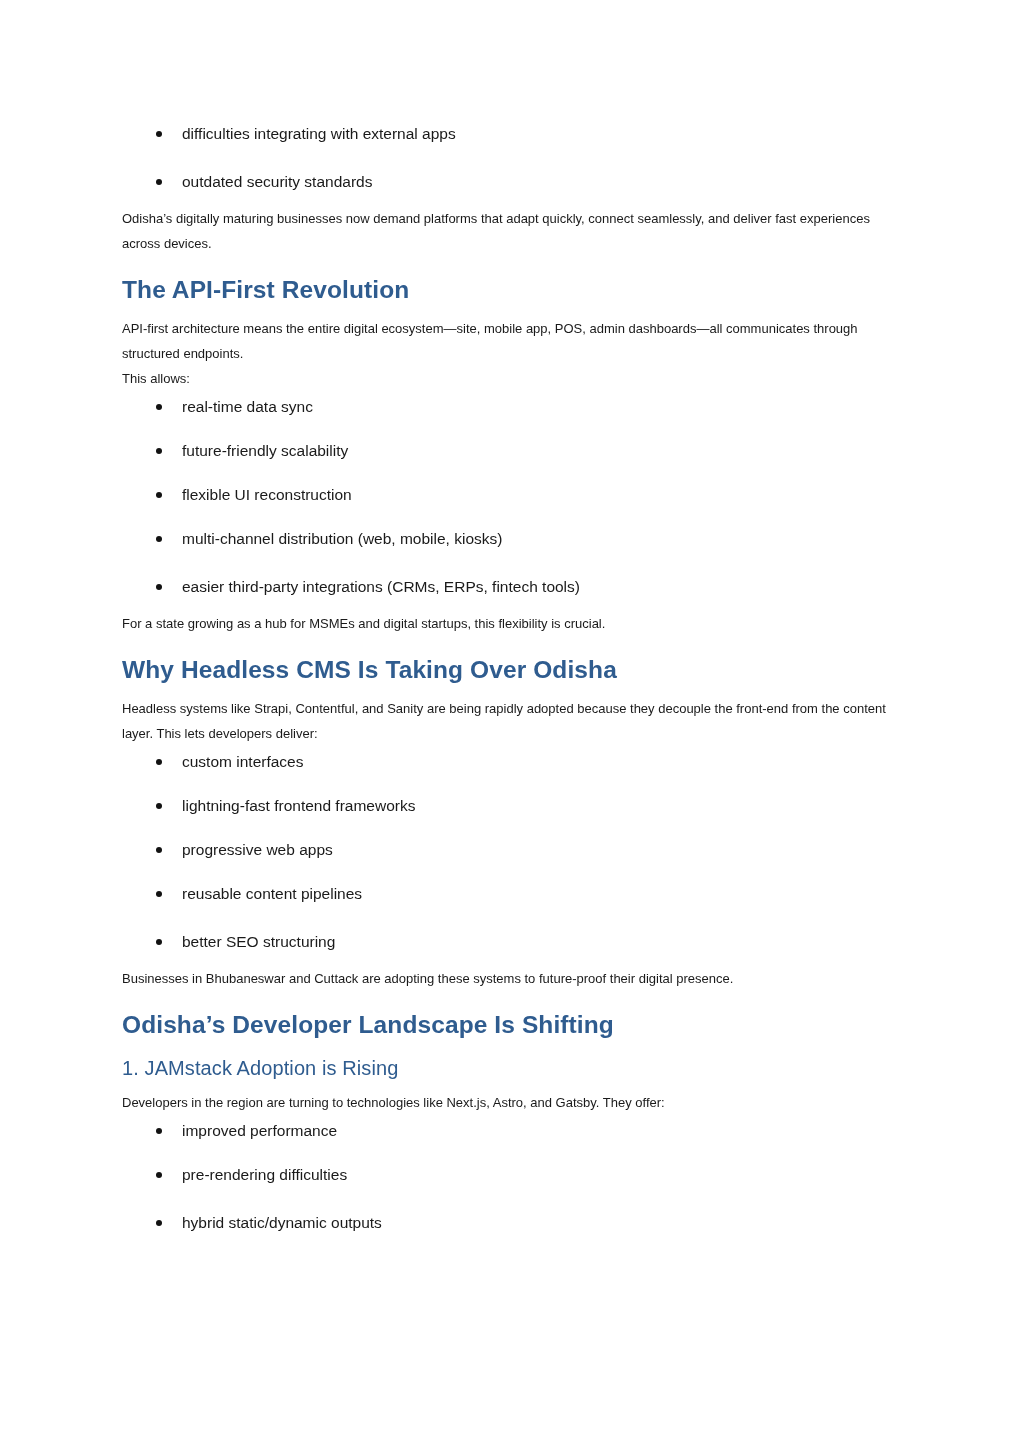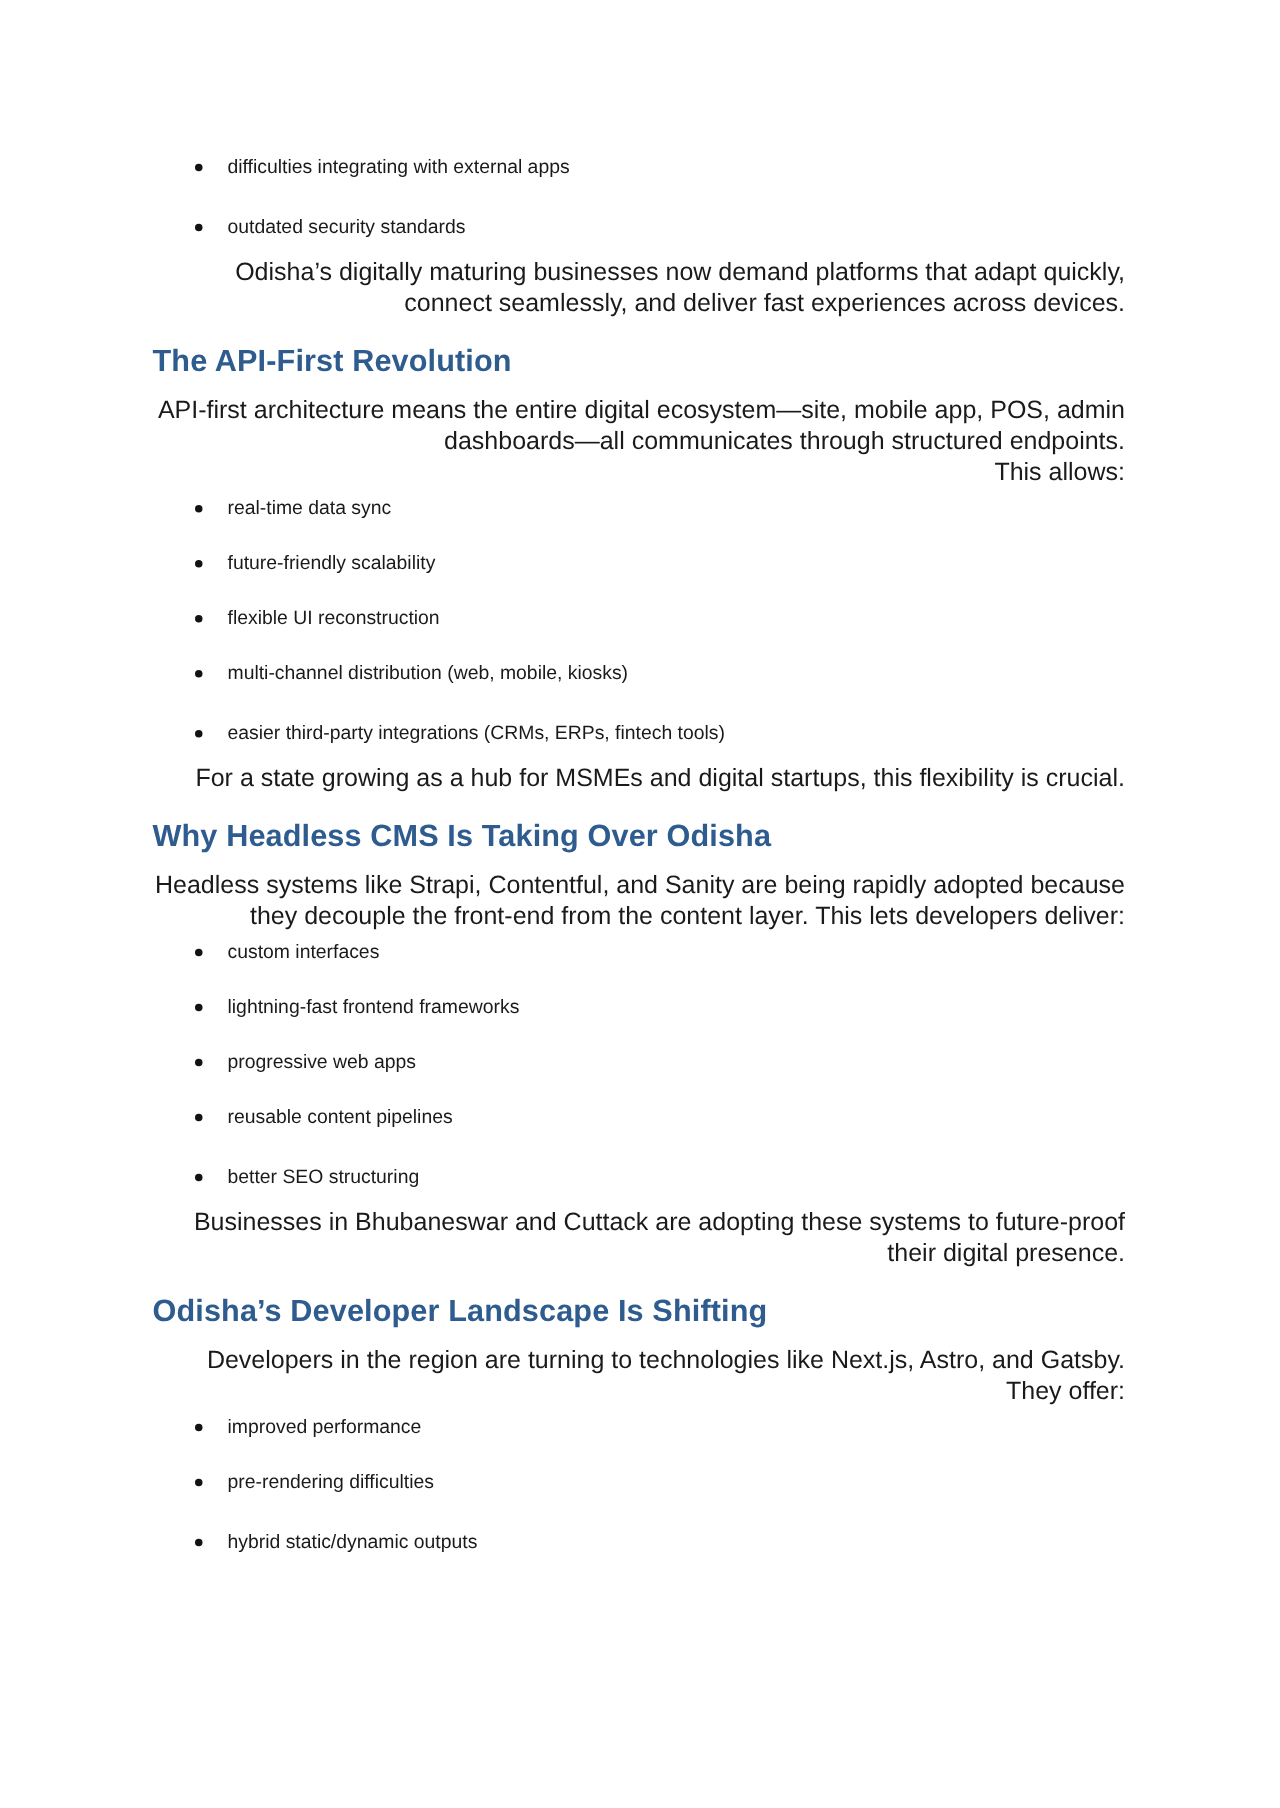--- a/index.html
+++ b/index.html
@@ -22,26 +22,26 @@
     padding-left: 40px;
   }
   .content {
     position: absolute;
     left: 122px;
     top: 118px;
     width: 778px;
   }
   
   .para {
-    font-size: 20px;
+    font-size: 13px;
     line-height: 25px;
     color: #1a1a1a;
     margin: 0 0 0 0;
     padding: 0;
-    text-align: right;
+    text-align: left;
     white-space: pre-line;
   }
   .block-gap-para   { margin-top: 14px; }
   .block-gap-list   { margin-top: 10px; }
 
   h2.head2 {
     font-size: 24.5px;
     line-height: 32px;
     font-weight: 700;
     color: #2f5c8f;
@@ -161,20 +161,21 @@
       <li>
         <span class="bullet-dot"></span>
         <span class="li-text">better SEO structuring</span>
       </li>
     </ul>
 
     <p class="para block-gap-para">Businesses in Bhubaneswar and Cuttack are adopting these systems to future-proof their digital presence.</p>
 
     <h2 class="head2">Odisha’s Developer Landscape Is Shifting</h2>
 
+    <h3 class="head3">1. JAMstack Adoption is Rising</h3>
 
     <p class="para">Developers in the region are turning to technologies like Next.js, Astro, and Gatsby. They offer:</p>
 
     <ul class="bullets block-gap-list">
       <li>
         <span class="bullet-dot"></span>
         <span class="li-text">improved performance</span>
       </li>
       <li>
         <span class="bullet-dot"></span>

